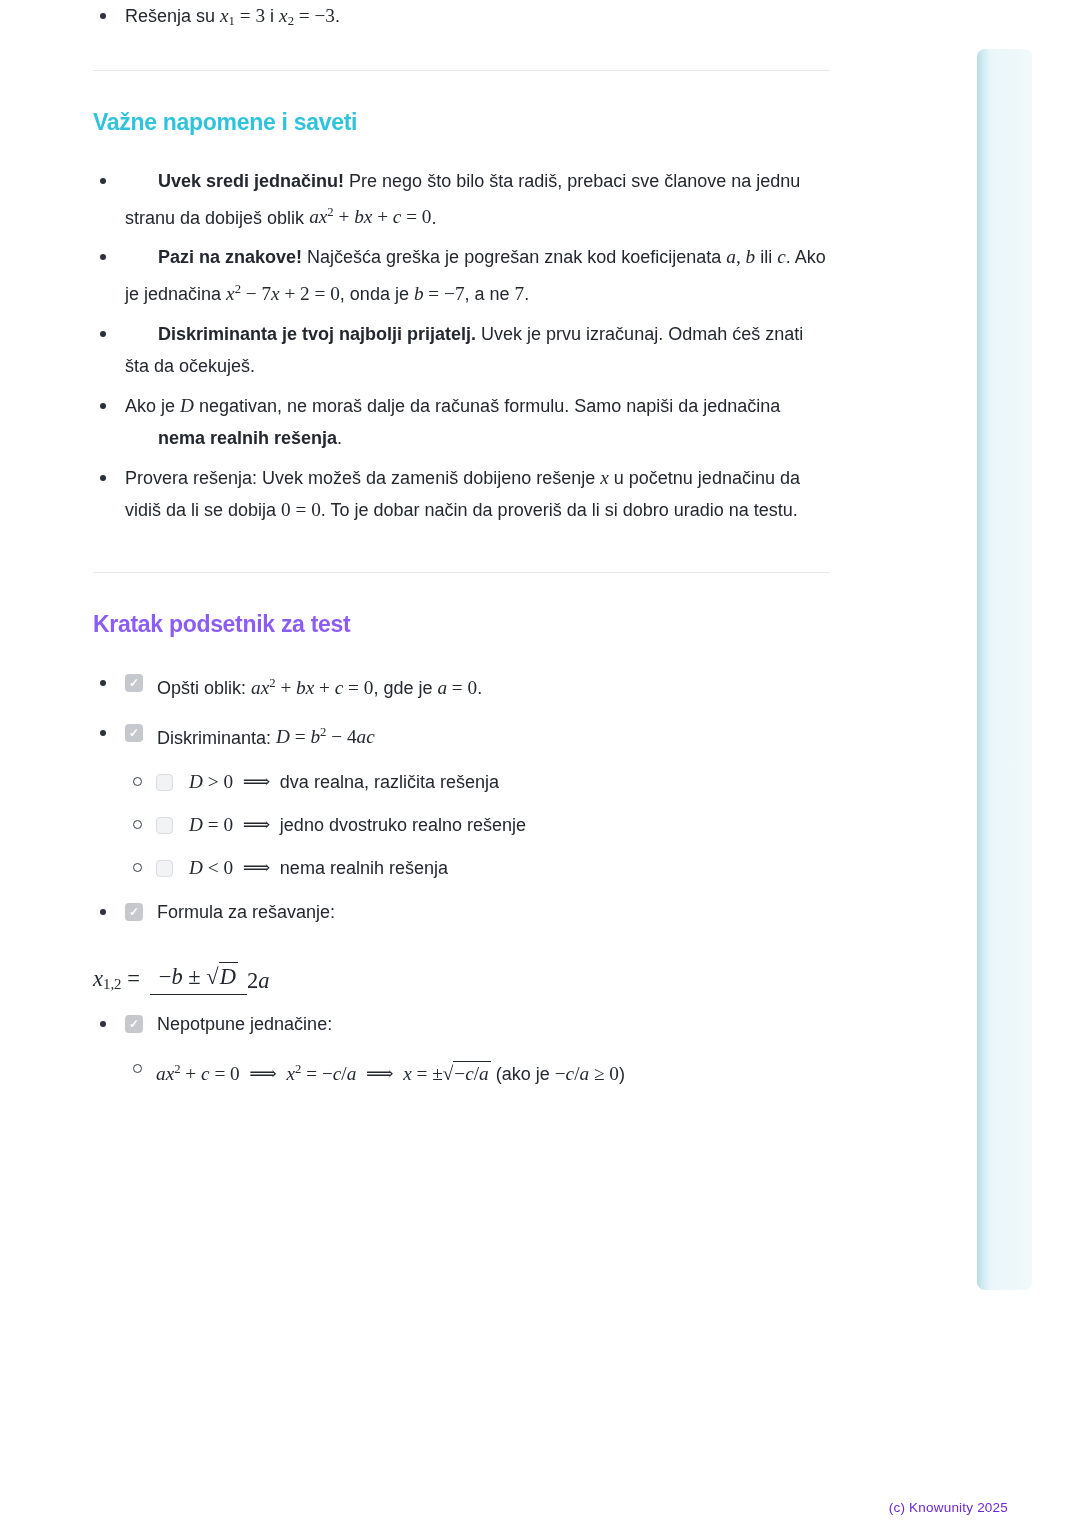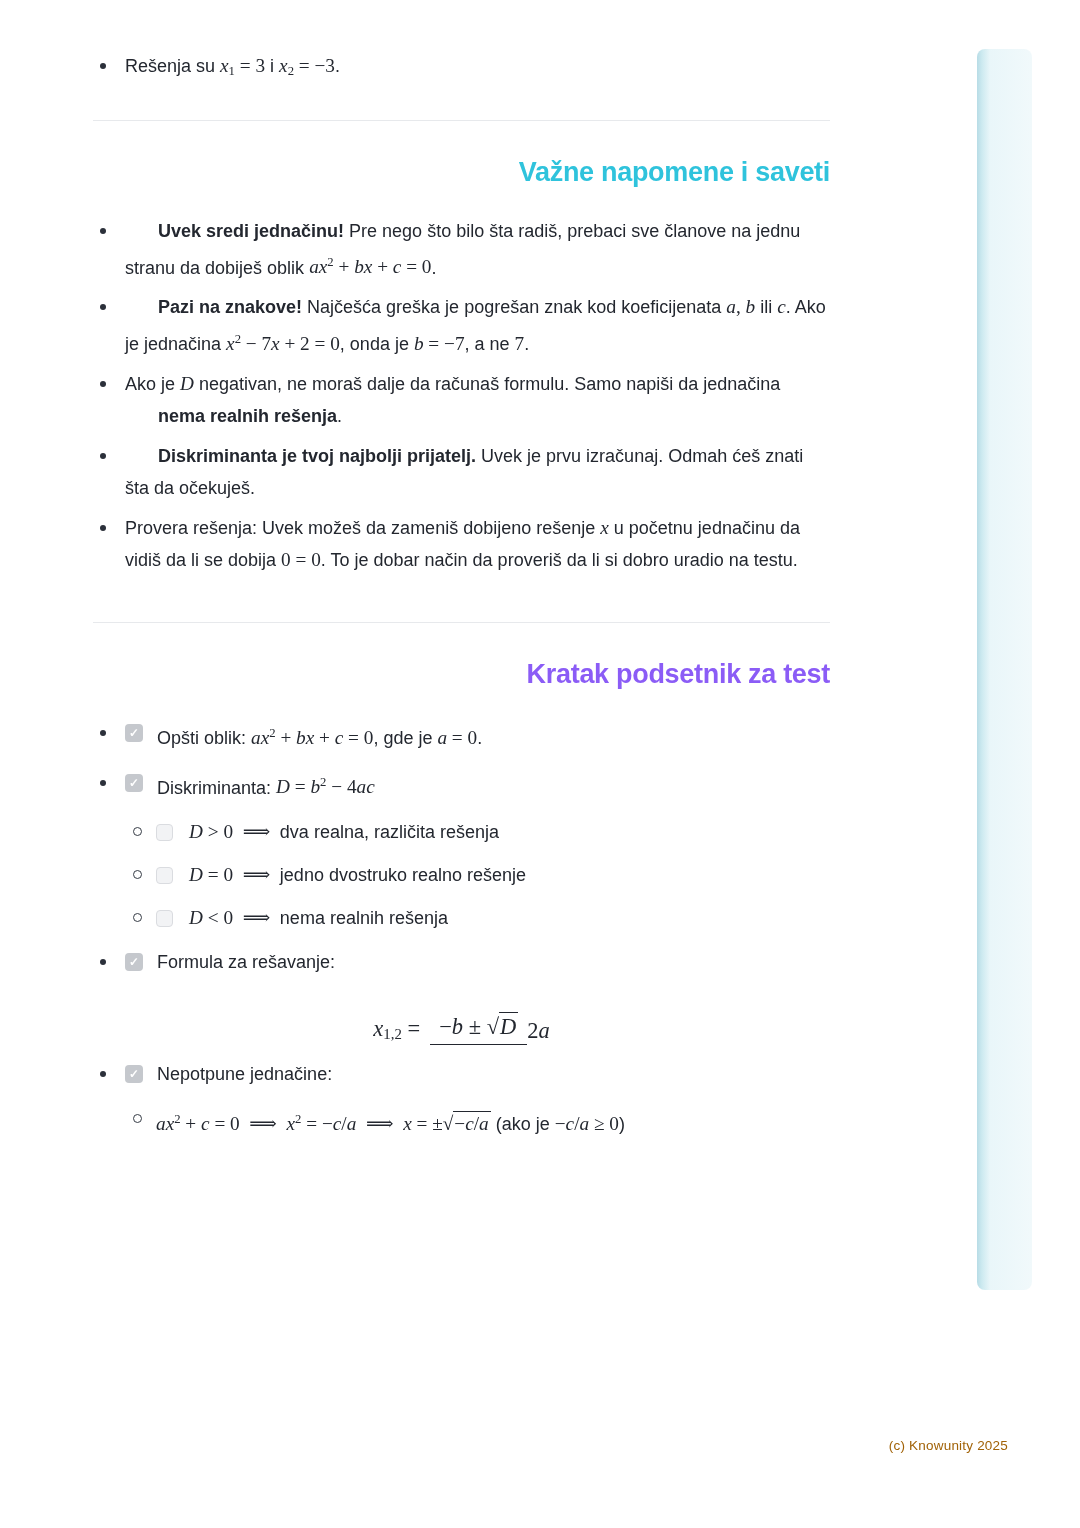--- a/index.html
+++ b/index.html
@@ -8,21 +8,21 @@
     font-family:"Liberation Sans",sans-serif;color:#23272f;
     -webkit-font-smoothing:antialiased;overflow:hidden;
   }
   .page{position:absolute;inset:0;}
   .side-bar{
     position:absolute;top:49px;left:977px;width:55px;height:1241px;
     border-radius:8px;
     background:linear-gradient(to right,#b7dce6 0px,#cdeaf0 5px,#e9f6f9 13px,#f1f9fb 100%);
   }
   .content{position:absolute;left:93px;top:0;width:737px;}
-  .content{padding-top:50px;}
+  .content{}
   ul{list-style:none;margin:0;padding:0;}
   li{display:flex;align-items:flex-start;}
   p.itext{margin:0;flex:1;line-height:32px;font-size:18px;}
   strong{font-weight:700;margin-left:33px;}
   
   .dot{width:6px;height:6px;border-radius:50%;background:#2b303a;flex:none;margin:13px 19px 0 7px;}
   .circ{width:7px;height:7px;border:1.8px solid #363c46;border-radius:50%;flex:none;margin:11px 14px 0 40px;background:#fff;}
   .cb{flex:none;box-sizing:border-box;}
   .cb.checked{
     width:18px;height:18px;margin:7px 14px 0 0;border-radius:4px;
@@ -37,39 +37,38 @@
   .math{font-family:"Liberation Serif","DejaVu Serif","DejaVu Sans",serif;font-size:1.07em;white-space:pre-wrap;}
   .math i{font-style:italic;}
   .sup{font-size:.66em;vertical-align:.52em;}
   .sub{font-size:.66em;vertical-align:-.22em;}
   .sqrt{white-space:nowrap;}
   .radicand{border-top:1.5px solid currentColor;padding:1px 2px 0 1px;}
   
   hr.divider{border:none;border-top:1px solid #e7e9ec;margin:33px 0 0 0;}
   hr.divider.second{margin-top:46px;}
   h2.section-title{
-    font-size:27px;line-height:34px;font-weight:700;letter-spacing:-.3px;
+    font-size:23px;line-height:34px;font-weight:700;letter-spacing:-.3px;
     margin:34px 0 26px 0;
-    text-align:right;
   }
   ul.bullets li{margin-bottom:8px;}
   ul.top-list{margin-bottom:1px;}
   ul.check-list > li{margin-bottom:13px;}
   ul.sublist{margin:6px 0 12px 0;width:100%;}
   ul.sublist > li{margin-bottom:11px;}
   ul.sublist.wide > li{margin-bottom:14px;}
   li.formula-li{display:block;margin:36px 0 30px 0;}
-  .formula-row{display:flex;justify-content:center;align-items:center;font-size:21px;}
+  .formula-row{display:flex;align-items:center;font-size:21px;}
   .f-lhs{margin-right:10px;}
   .frac{display:inline-flex;flex-direction:row;align-items:center;}
   .frac .num{border-bottom:1.7px solid #23272f;padding:0 9px 4px 9px;}
   .frac .den{padding-top:3px;}
   .footer{
-    position:absolute;top:1438px;right:72px;
-    font-size:13.5px;color:#a16207;letter-spacing:.2px;
+    position:absolute;top:1500px;right:72px;
+    font-size:13.5px;color:#6d28d9;letter-spacing:.2px;
   }
 </style>
 </head>
 <body>
 
 <div class="page">
 
   <div class="side-bar"></div>
 
   <div class="content">
@@ -89,25 +88,25 @@
         <li>
           <span class="dot"></span>
           <p class="itext"><strong>Uvek sredi jednačinu!</strong><span> Pre nego što bilo šta radiš, prebaci sve članove na jednu stranu da dobiješ oblik </span><span class="math"><i>ax</i><span class="sup">2</span> + <i>bx</i> + <i>c</i> = 0</span><span>.</span></p>
         </li>
         <li>
           <span class="dot"></span>
           <p class="itext"><strong>Pazi na znakove!</strong><span> Najčešća greška je pogrešan znak kod koeficijenata </span><span class="math"><i>a</i>, <i>b</i></span><span> ili </span><span class="math"><i>c</i></span><span>. Ako je jednačina </span><span class="math"><i>x</i><span class="sup">2</span> − 7<i>x</i> + 2 = 0</span><span>, onda je </span><span class="math"><i>b</i> = −7</span><span>, a ne </span><span class="math">7</span><span>.</span></p>
         </li>
         <li>
           <span class="dot"></span>
-          <p class="itext"><span>Ako je </span><span class="math"><i>D</i></span><span> negativan, ne moraš dalje da računaš formulu. Samo napiši da jednačina </span><strong>nema realnih rešenja</strong><span>.</span></p>
+          <p class="itext"><strong>Diskriminanta je tvoj najbolji prijatelj.</strong><span> Uvek je prvu izračunaj. Odmah ćeš znati šta da očekuješ.</span></p>
         </li>
         <li>
           <span class="dot"></span>
-          <p class="itext"><strong>Diskriminanta je tvoj najbolji prijatelj.</strong><span> Uvek je prvu izračunaj. Odmah ćeš znati šta da očekuješ.</span></p>
+          <p class="itext"><span>Ako je </span><span class="math"><i>D</i></span><span> negativan, ne moraš dalje da računaš formulu. Samo napiši da jednačina </span><strong>nema realnih rešenja</strong><span>.</span></p>
         </li>
         <li>
           <span class="dot"></span>
           <p class="itext"><span>Provera rešenja: Uvek možeš da zameniš dobijeno rešenje </span><span class="math"><i>x</i></span><span> u početnu jednačinu da vidiš da li se dobija </span><span class="math">0 = 0</span><span>. To je dobar način da proveriš da li si dobro uradio na testu.</span></p>
         </li>
       </ul>
 
     <hr class="divider second">
 
     <h2 class="section-title" style="color: #8b5cf6;">Kratak podsetnik za test</h2>

